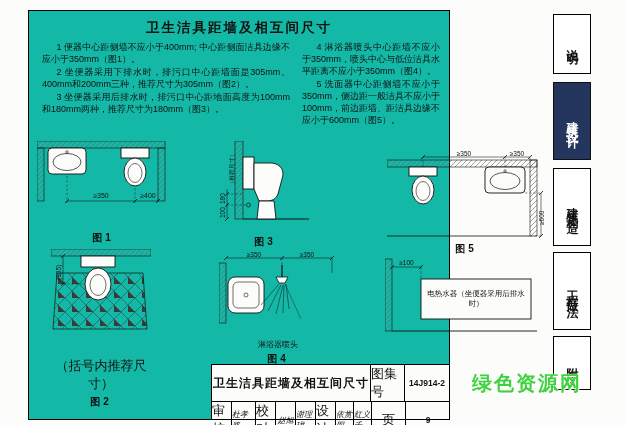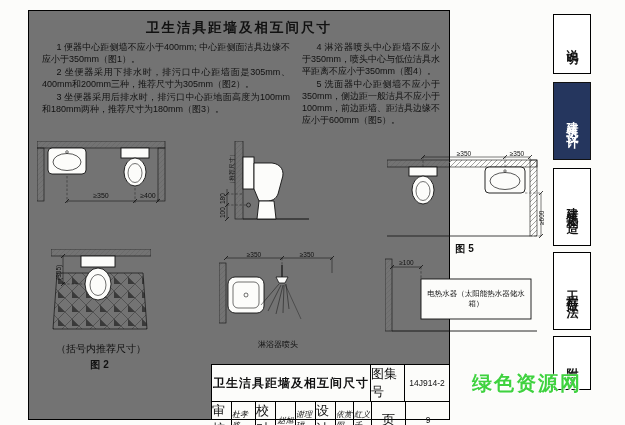--- a/index.html
+++ b/index.html
@@ -1,29 +1,29 @@
 <!DOCTYPE html>
 <html style="--tab-bg: #25365e; --wm: #3fd23f;"><head>
 <meta charset="utf-8">
 <style>
   html,body{margin:0;padding:0;}
   body{background:#e9e9e5;font-family:"Liberation Sans",sans-serif;color:#111;}
   .page{position:relative;width:625px;height:425px;background:#fcfcfa;overflow:hidden;}
   .frame{position:absolute;left:28px;top:10px;width:422px;height:410px;border:1.8px solid #000;
-         box-sizing:border-box;background:#737373;}
+         box-sizing:border-box;background:#14b8a6;}
   .doc-title{position:absolute;top:8px;left:0;right:0;text-align:center;
              font-size:13.5px;font-weight:bold;letter-spacing:2px;}
   .cols{position:absolute;top:29px;left:12px;right:8px;display:flex;gap:10px;}
   .col{font-size:9px;line-height:12px;text-align:justify;}
   .col.left{flex:0 0 250px;}
   .col.right{flex:1;}
   .para{margin:1px;text-indent:1.6em;}
   .fig{position:absolute;}
   .fig-label{text-align:center;font-weight:bold;font-size:10px;letter-spacing:3px;margin-top:2px;}
-  .fig-note{text-align:center;font-size:10px;margin-top:1px;}
+  .fig-note{text-align:center;font-size:13px;margin-top:16px;}
   .fig-caption{text-align:center;font-size:8px;margin-top:10px;}
   svg{display:block;}
   svg text{font-family:"Liberation Sans",sans-serif;fill:#111;}
   .fig6-text{position:absolute;left:38px;top:26px;width:106px;height:36px;display:flex;
              align-items:center;justify-content:center;text-align:center;
              font-size:7.5px;line-height:10px;}
   
   .tabs{position:absolute;left:553px;top:14px;width:40px;display:flex;flex-direction:column;}
   .tab{box-sizing:border-box;width:38px;border:1px solid #000;background:#fff;display:flex;
        align-items:center;justify-content:center;writing-mode:vertical-lr;text-orientation:upright;
@@ -38,21 +38,21 @@
   .tb{position:absolute;right:0;bottom:0;width:238px;height:55px;border-left:1.5px solid #000;
       border-top:1.5px solid #000;display:flex;flex-direction:column;box-sizing:border-box;background:#fcfcfa;}
   .tb-row{display:flex;}
   .tb-row1{flex:0 0 30px;border-bottom:1px solid #000;}
   .tb-row2{flex:1;}
   .tb-cell{box-sizing:border-box;border-right:1px solid #000;display:flex;align-items:center;
            justify-content:center;overflow:hidden;}
   .tb-row .tb-cell:last-child{border-right:none;}
   .tb-title{flex:1;font-size:12px;font-weight:bold;letter-spacing:1px;}
   .tb-lbl{font-size:13px;}
-  .tb-val{font-size:8.5px;font-weight:normal;}
+  .tb-val{font-size:8.5px;font-weight:bold;}
   .tb-name{font-size:8px;font-style:italic;font-family:"DejaVu Serif",serif;}
   .w18{flex:0 0 18px;} .w20{flex:0 0 20px;} .w24{flex:0 0 24px;font-family:Liberation Mono, monospace;}
   .w34{flex:0 0 34px;} .w44{flex:0 0 44px;}
   .watermark{position:absolute;left:472px;top:370px;font-size:20px;font-weight:bold;letter-spacing:2px;
              color:var(--wm,#3fd23f);text-shadow:0 0 2px #fff,1px 1px 0 #fff;z-index:9;}
 </style>
 </head>
 <body>
 
 <div class="page">
@@ -95,20 +95,21 @@
           <ellipse cx="98" cy="32" rx="7" ry="9.5" fill="none" stroke-width="0.6"></ellipse>
         </g>
         <g stroke="#111" fill="none">
           <path d="M30,35V62 M98,47V62 M121,58V62" stroke-width="0.45" stroke-dasharray="2.4,1.8"></path>
           <path d="M30,60H121" stroke-width="0.55"></path>
           <path d="M28,62L32,58 M96,62L100,58 M119,62L123,58" stroke-width="0.8"></path>
         </g>
         <text x="64" y="57" font-size="7" text-anchor="middle">≥350</text>
         <text x="111" y="57" font-size="7" text-anchor="middle">≥400</text>
       </svg>
+      <div class="fig-label">图1</div>
     </div>
 
     <div class="fig" style="left:190px;top:130px;width:92px;">
       <svg width="92" height="92" viewBox="0 0 92 92">
         <defs>
             <pattern id="h3" width="5" height="5" patternUnits="userSpaceOnUse">
               <path d="M0,5L5,0" stroke="#666" stroke-width="0.6"></path>
             </pattern>
           </defs>
         <rect x="16" y="0" width="8" height="78" fill="url(#h3)" stroke="#111" stroke-width="0.6"></rect>
@@ -121,20 +122,21 @@
         </g>
         <g stroke="#111" fill="none">
           <path d="M8,78V48" stroke-width="0.55"></path>
           <path d="M6,80L10,76 M6,66L10,62 M6,55L10,51" stroke-width="0.8"></path>
           <path d="M8,64H27 M8,53H24" stroke-width="0.45" stroke-dasharray="2.4,1.8"></path>
         </g>
         <text transform="translate(6,77) rotate(-90)" font-size="6.5">100</text>
         <text transform="translate(6,63) rotate(-90)" font-size="6.5">180</text>
         <text transform="translate(14.5,46) rotate(-90)" font-size="6">（推荐尺寸）</text>
       </svg>
+      <div class="fig-label">图3</div>
     </div>
 
     <div class="fig" style="left:358px;top:139px;width:158px;">
       <svg width="158" height="90" viewBox="0 0 158 90">
         <defs>
             <pattern id="h5" width="5" height="5" patternUnits="userSpaceOnUse">
               <path d="M0,5L5,0" stroke="#666" stroke-width="0.6"></path>
             </pattern>
           </defs>
         <g stroke="#111" stroke-width="0.6">
@@ -218,40 +220,41 @@
         <g stroke="#111" fill="none">
           <path d="M63,14V26" stroke-width="1.2"></path>
           <path d="M57,26H69L66,32H60Z" fill="#fcfcfa" stroke-width="0.8"></path>
           <path d="M60,33L42,54 M62,34L49,60 M64,34L57,63 M65,34L64,62 M67,33L70,58" stroke-width="0.5"></path>
           <path d="M66,33L82,68" stroke-width="0.4"></path>
         </g>
         <text x="35" y="5.5" font-size="6.5" text-anchor="middle">≥350</text>
         <text x="88" y="5.5" font-size="6.5" text-anchor="middle">≥350</text>
       </svg>
       <div class="fig-caption">淋浴器喷头</div>
+      <div class="fig-label">图4</div>
     </div>
 
     <div class="fig" style="left:356px;top:244px;width:160px;">
       <svg width="160" height="82" viewBox="0 0 160 82">
         <defs>
             <pattern id="h6" width="5" height="5" patternUnits="userSpaceOnUse">
               <path d="M0,5L5,0" stroke="#666" stroke-width="0.6"></path>
             </pattern>
           </defs>
         <rect x="0" y="4" width="7" height="72" fill="url(#h6)" stroke="#111" stroke-width="0.6"></rect>
         <path d="M7,76H152" stroke="#111" stroke-width="0.9"></path>
         <g stroke="#111" fill="none">
           <path d="M7,12H36" stroke-width="0.55"></path>
           <path d="M5,14L9,10 M34,14L38,10" stroke-width="0.8"></path>
           <path d="M36,12V24" stroke-width="0.45" stroke-dasharray="2.4,1.8"></path>
         </g>
         <rect x="36" y="24" width="110" height="40" fill="#fcfcfa" stroke="#111" stroke-width="0.9"></rect>
         <text x="21.5" y="9.5" font-size="6.5" text-anchor="middle">≥100</text>
       </svg>
-      <div class="fig6-text">电热水器（太阳能热水器储水箱）</div>
+      <div class="fig6-text">电热水器（坐便器采用后排水时）</div>
     </div>
 
     <div class="tb">
       <div class="tb-row tb-row1">
         <div class="tb-cell tb-title">卫生洁具距墙及相互间尺寸</div>
         <div class="tb-cell tb-lbl w34">图集号</div>
         <div class="tb-cell tb-val w44">14J914-2</div>
       </div>
       <div class="tb-row tb-row2">
         <div class="tb-cell tb-lbl w20">审核</div>

